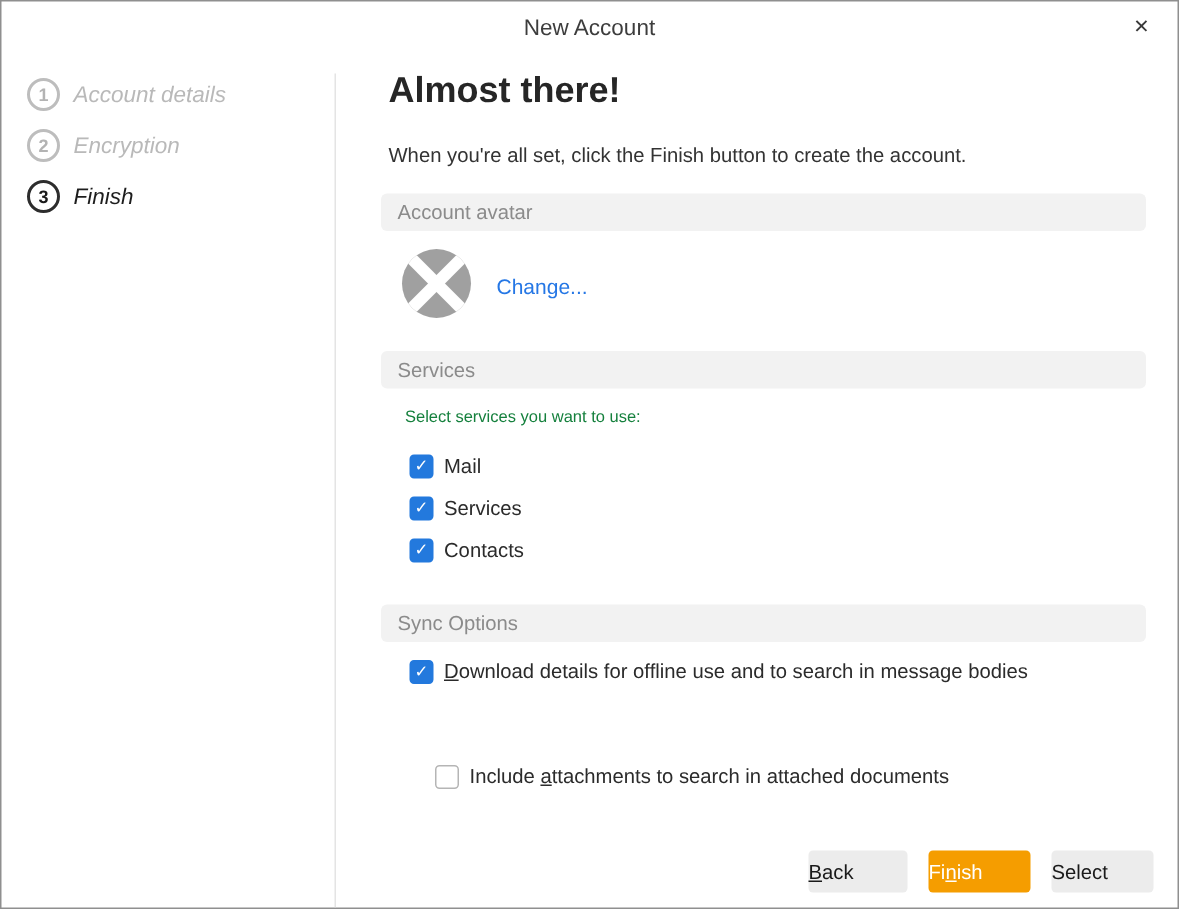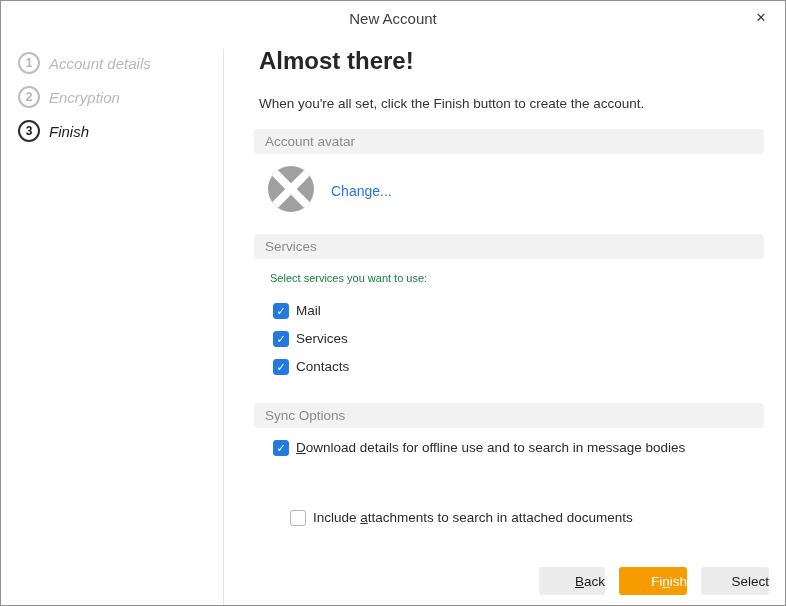--- a/index.html
+++ b/index.html
@@ -110,21 +110,21 @@
   }
   .checkbox.checked { background: #2379dd; border-color: #2379dd; }
   .chk-label { margin-left: 7px; font-size: 13.5px; color: #2b2b2b; }
   .mn { text-decoration: underline; }
   
   .btn {
     position: absolute; top: 566px; height: 28px;
     border: none; border-radius: 3px;
     font-family: inherit; font-size: 13.5px; color: #1a1a1a;
     background: #ececec; cursor: pointer;
-    text-align: right;
+    text-align: left;
   }
   .btn-back   { left: 538px; width: 66px; }
   .btn-finish { left: 618px; width: 68px; background: #f59d00; color: #ffffff; }
   .btn-cancel { left: 700px; width: 68px; }
 </style>
 </head>
 <body>
 
 <div class="dialog">
 

